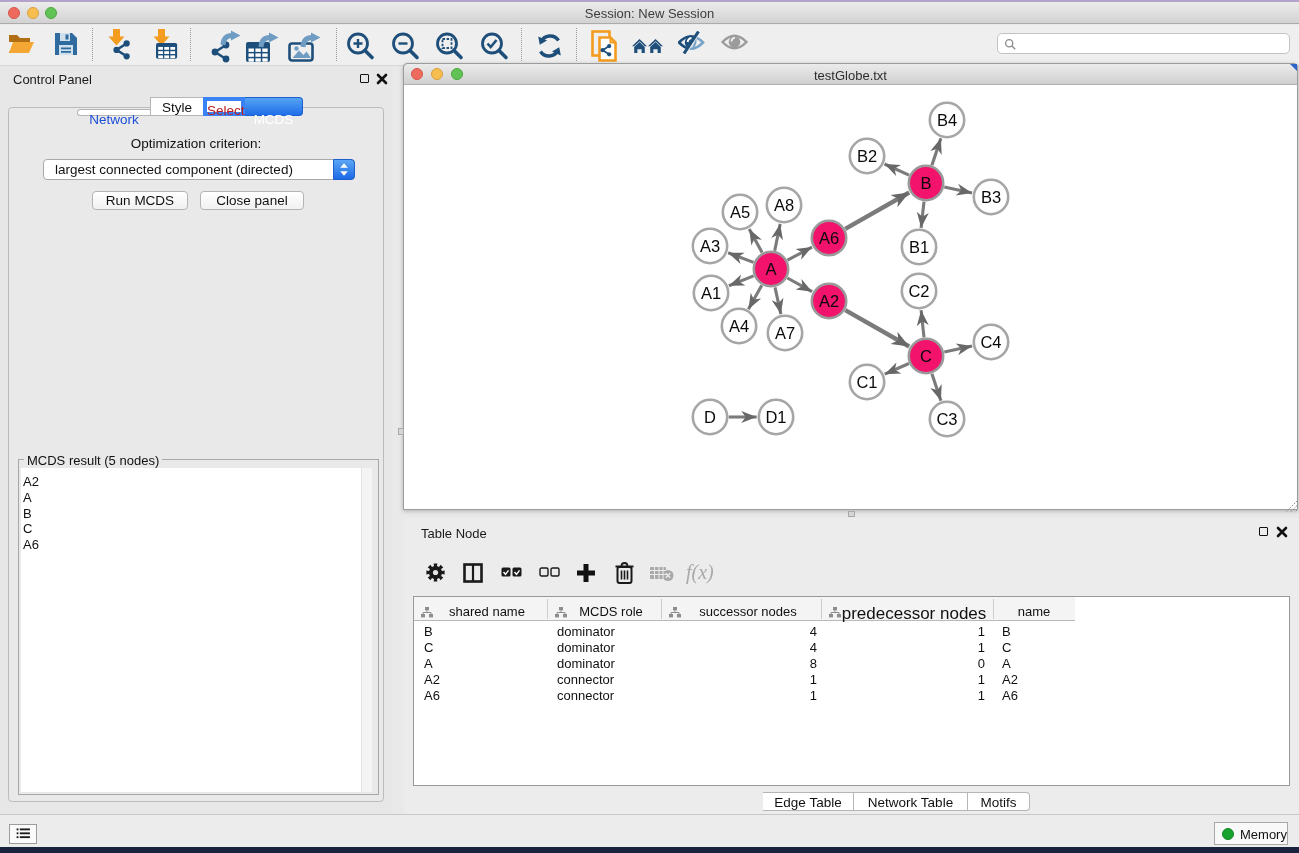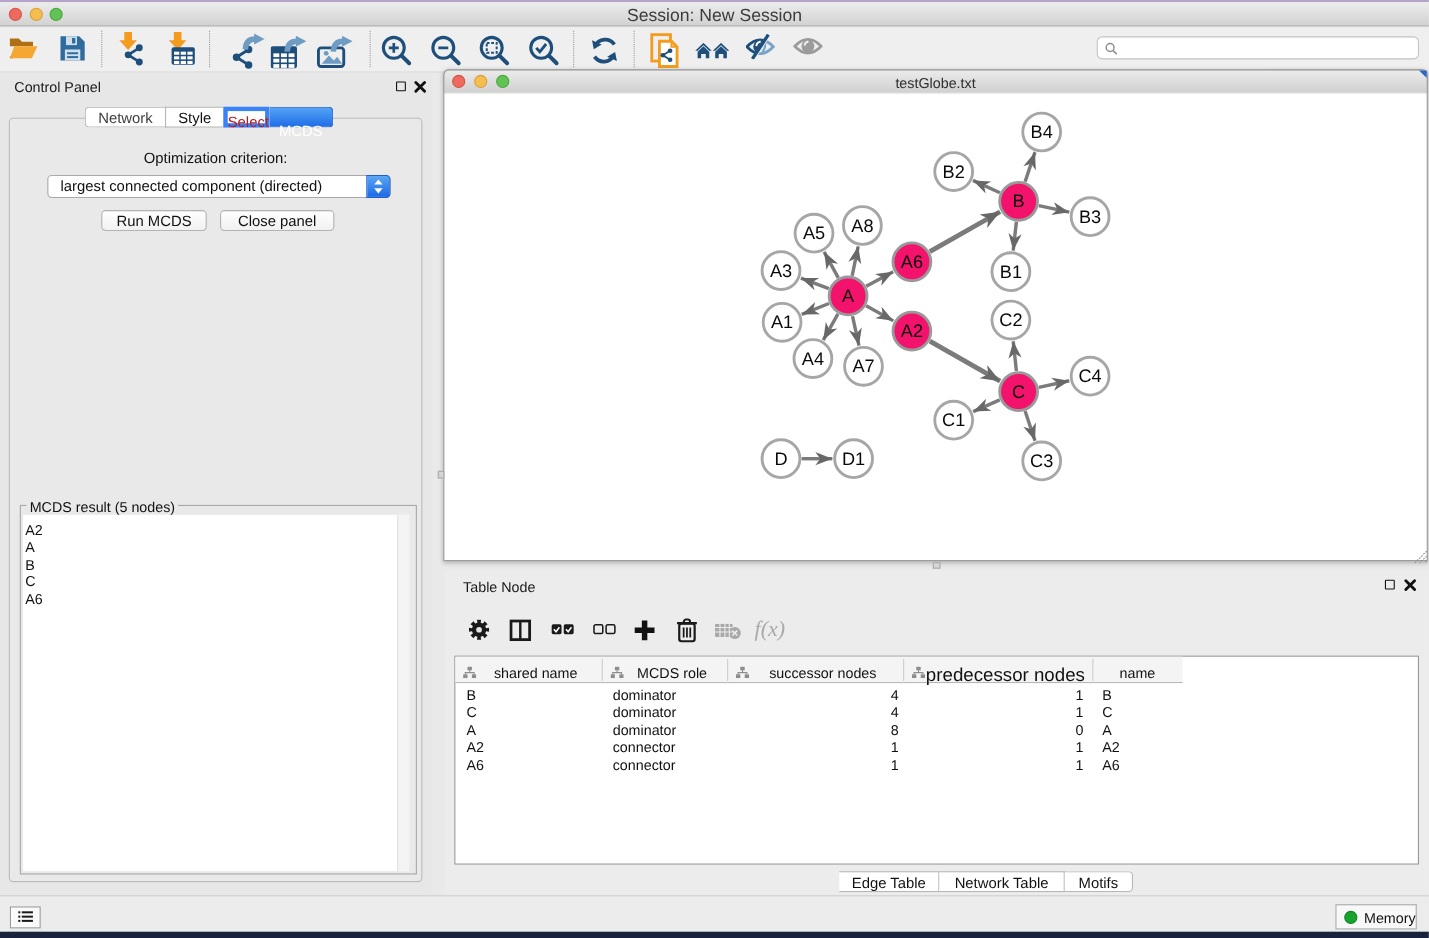--- a/index.html
+++ b/index.html
@@ -8,21 +8,21 @@
 </style></head>
 <body>
 
 <div class="abs" style="left:0;top:0;width:1299px;height:2px;background:#b4a4cc;"></div>
 
 <div class="abs" style="left:0;top:2px;width:1299px;height:22px;
   background:linear-gradient(#ececec,#d2d2d2);border-bottom:1px solid #ababab;"></div>
 <div class="abs" style="left:8px;top:7px;width:12px;height:12px;border-radius:50%;background:#ee6a5e;border:0.5px solid #d65549;"></div>
 <div class="abs" style="left:27px;top:7px;width:12px;height:12px;border-radius:50%;background:#f5be4f;border:0.5px solid #d9a03e;"></div>
 <div class="abs" style="left:45px;top:7px;width:12px;height:12px;border-radius:50%;background:#61c355;border:0.5px solid #4aa73c;"></div>
-<div class="abs" style="left:0;top:6px;width:1299px;text-align:center;font-size:16px;color:#3c3c3c;">Session: New Session</div>
+<div class="abs" style="left:0;top:6px;width:1299px;text-align:center;font-size:13px;color:#3c3c3c;">Session: New Session</div>
 
 <div class="abs" style="left:0;top:25px;width:1299px;height:41px;background:#efefef;border-bottom:1px solid #d8d8d8;"></div>
 <div class="abs" id="toolbar-icons" style="left:0;top:25px;width:1299px;height:41px;">
 <div class="abs" style="left:92px;top:3px;width:1px;height:33px;border-left:1px dotted #9a9a9a;"></div>
 <div class="abs" style="left:190px;top:3px;width:1px;height:33px;border-left:1px dotted #9a9a9a;"></div>
 <div class="abs" style="left:336px;top:3px;width:1px;height:33px;border-left:1px dotted #9a9a9a;"></div>
 <div class="abs" style="left:521px;top:3px;width:1px;height:33px;border-left:1px dotted #9a9a9a;"></div>
 <div class="abs" style="left:576px;top:3px;width:1px;height:33px;border-left:1px dotted #9a9a9a;"></div>
 <svg class="abs" style="left:7px;top:5px;" width="28" height="27" viewBox="0 0 28 27">
 <path d="M2 5 h8 l3 3 h10 v4 h-21 z" fill="#b06f14"></path>
@@ -189,21 +189,21 @@
 <div class="abs" style="left:0;top:66px;width:392px;height:748px;background:#e7e7e7;"></div>
 <div class="abs" style="left:13px;top:72px;font-size:13px;color:#1a1a1a;">Control Panel</div>
 <div class="abs" style="left:360px;top:74px;width:9px;height:9px;border:1.6px solid #111;border-radius:1px;"></div>
 <svg class="abs" style="left:376px;top:73px;" width="12" height="12" viewBox="0 0 12 12">
  <path d="M2 2 L10 10 M10 2 L2 10" stroke="#111" stroke-width="2.6" stroke-linecap="round"></path>
 </svg>
 
 <div class="abs" style="left:8px;top:107px;width:376px;height:695px;background:#e9e9e9;border:1px solid #bcbcbc;border-radius:4px;"></div>
 
 <div class="abs" style="left:77px;top:97px;height:19px;display:flex;font-size:13.5px;text-align:center;">
- <div style="width:73px;background:#fff;border:1px solid #b6b6b6;border-right:none;border-radius:4px 0 0 4px;padding-top:2px;color:#404040;">Network</div>
+ <div style="width:73px;background:#fff;border:1px solid #b6b6b6;border-right:none;border-radius:4px 0 0 4px;padding-top:2px;color:#1d4ed8;margin-top:12px;">Network</div>
  <div style="width:53px;background:#fff;border:1px solid #b6b6b6;border-right:none;padding-top:2px;color:#111;">Style</div>
  <div style="width:42px;background:#fff;border:4px solid #3b82f6;padding-top:2px;color:#b91c1c;">Select</div>
  <div style="width:58px;background:linear-gradient(#55a3f4,#1f6ee8);border:1px solid #1c5fd0;border-left:none;border-radius:0 4px 4px 0;padding-top:14px;color:#fff;">MCDS</div>
 </div>
 
 <div class="abs" style="left:8px;top:136px;width:376px;text-align:center;font-size:13.5px;color:#111;">Optimization criterion:</div>
 
 <div class="abs" style="left:43px;top:159px;width:312px;height:21px;background:#fff;border:1px solid #a9a9a9;border-radius:4px;"></div>
 <div class="abs" style="left:55px;top:162px;font-size:13.5px;color:#111;">largest connected component (directed)</div>
 <div class="abs" style="left:333px;top:159px;width:22px;height:21px;border-radius:0 4px 4px 0;background:linear-gradient(#5ba7f5,#1c69e6);border:1px solid #1c5fd0;"></div>

